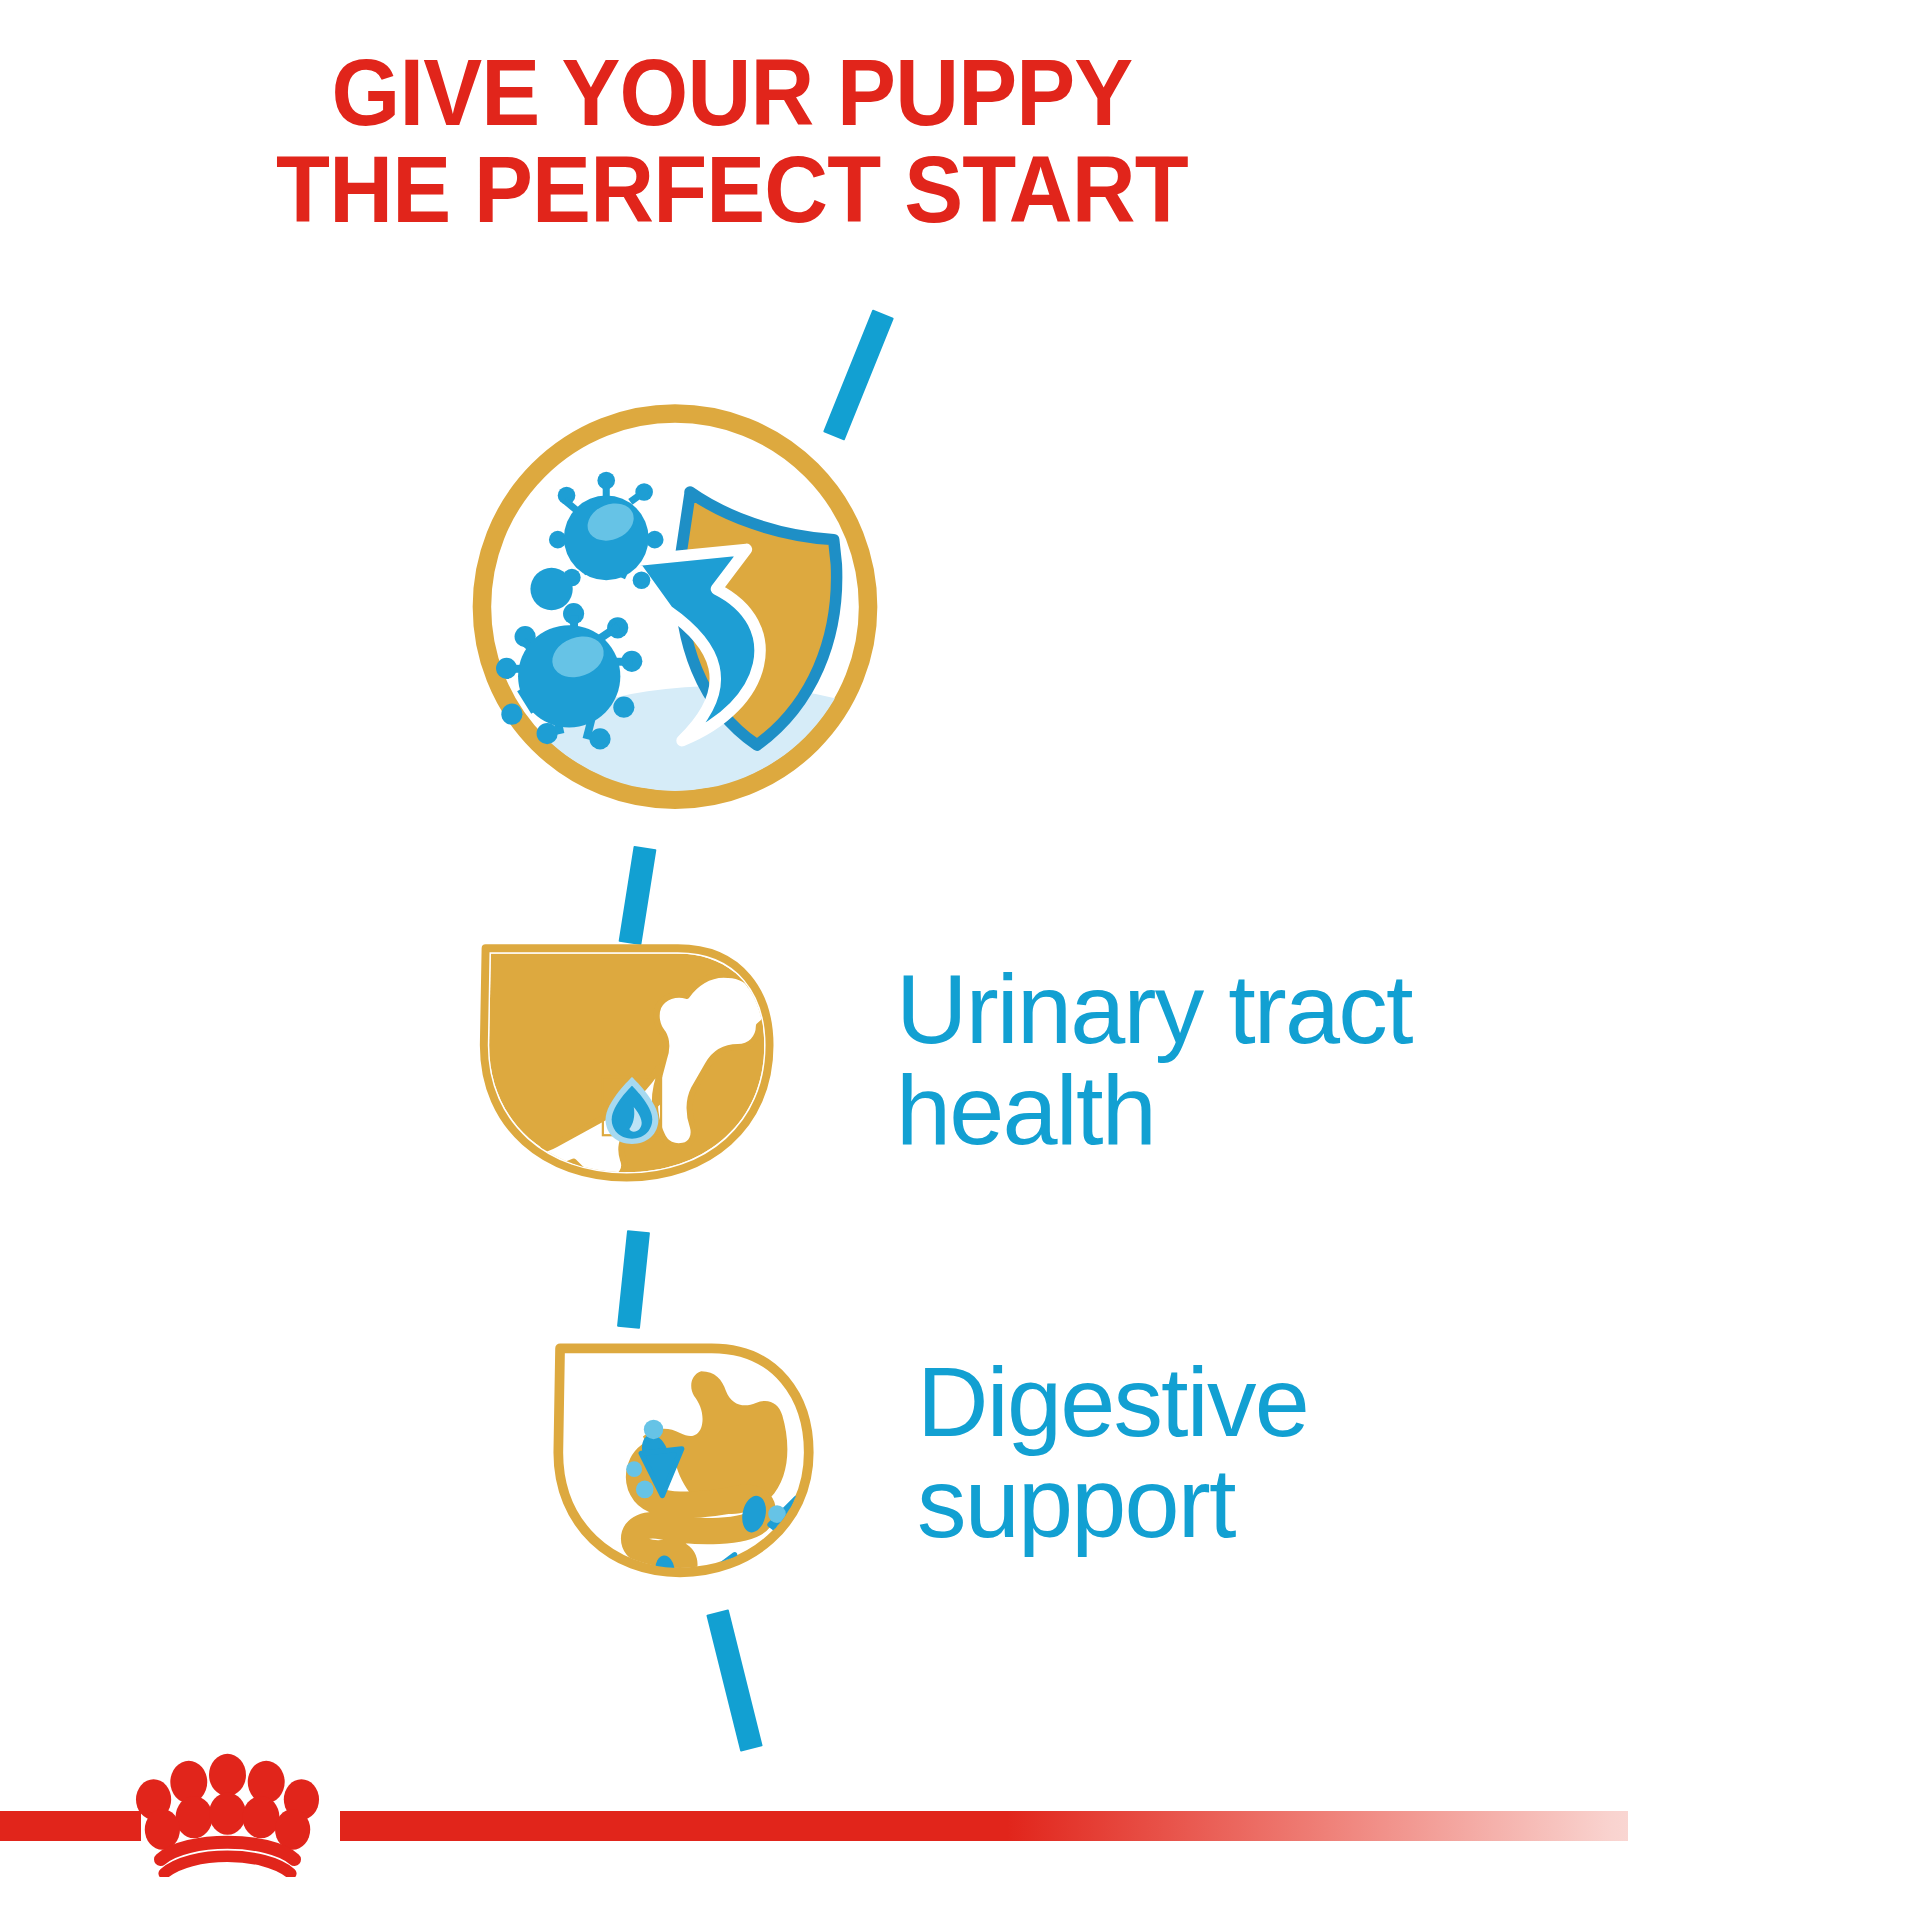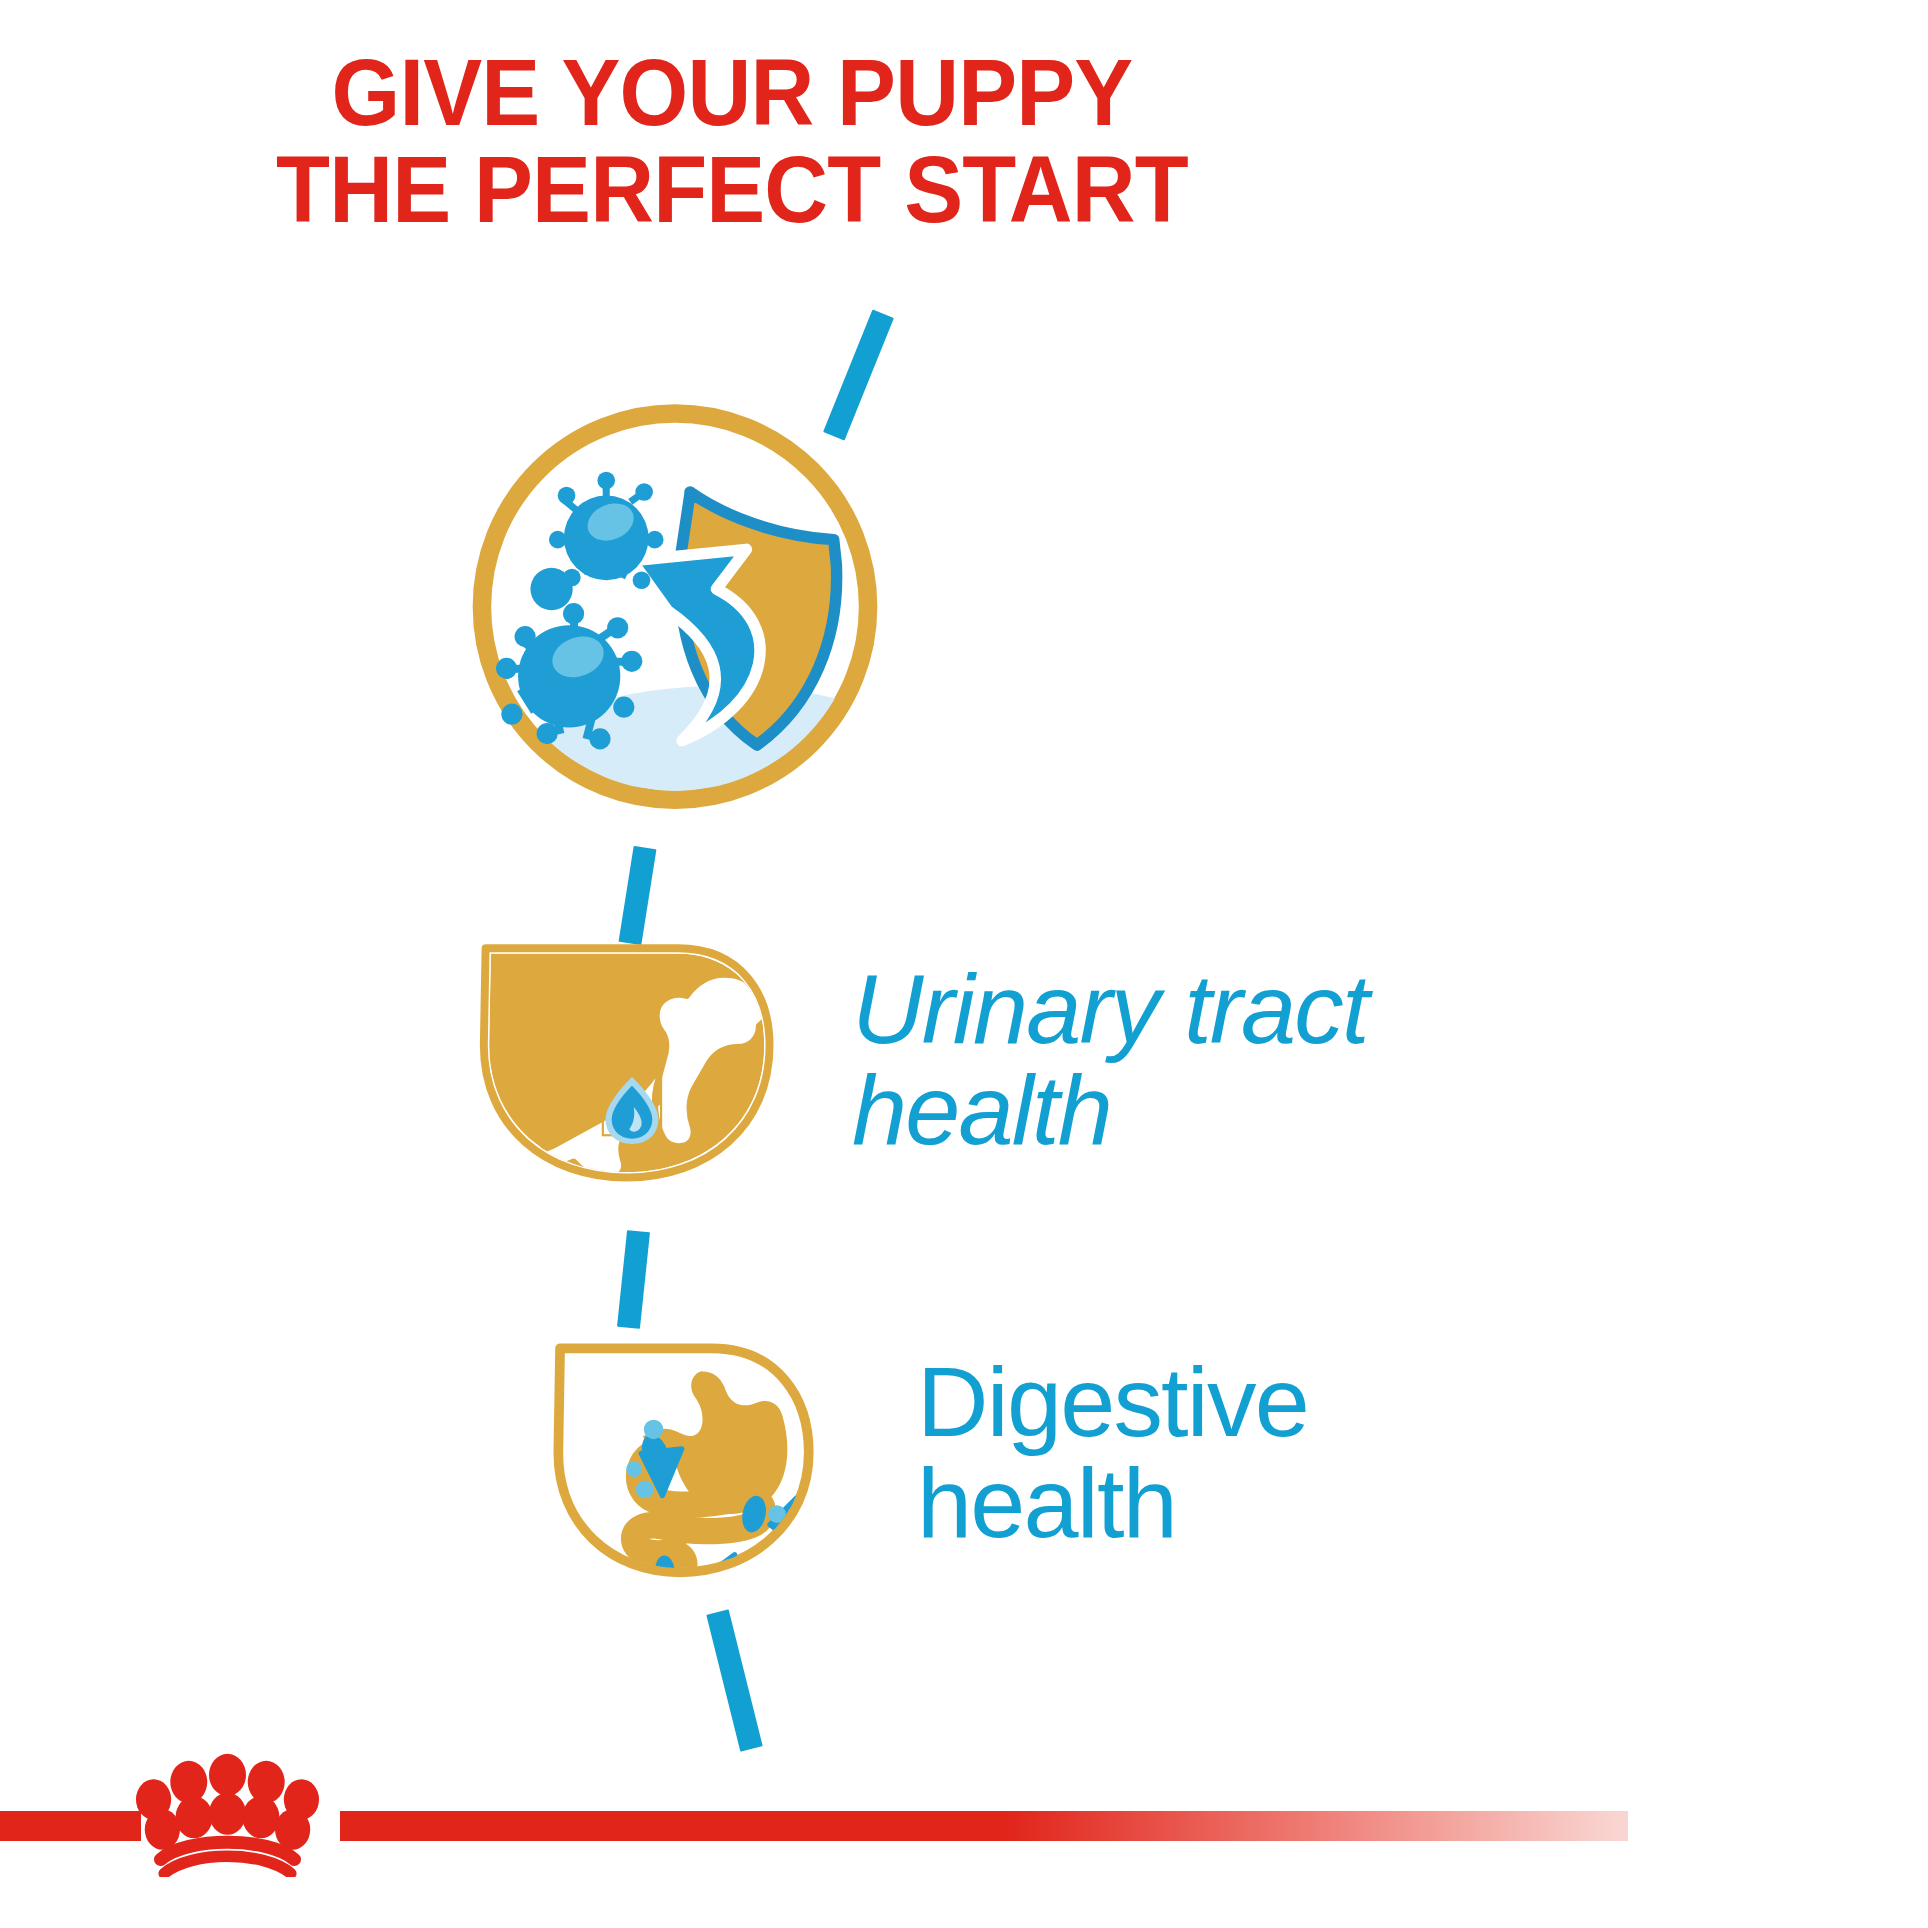--- a/index.html
+++ b/index.html
@@ -53,21 +53,21 @@
     font-family: "Liberation Sans", sans-serif;
     font-weight: 400;
     font-size: 99px;
     line-height: 1.02;
     letter-spacing: -1.8px;
     white-space: pre-line;
   }
   #row-immune   { left: 459px; top: 388px;  }
   #row-immune .benefit-label { margin-left: 97px; margin-top: -5.3px; }
   #row-urinary  { left: 459px; top: 913px; }
-  #row-urinary .benefit-label { margin-left: 40px; font-style: italic; }
+  #row-urinary .benefit-label { margin-left: 84px; }
   #row-digest   { left: 521px; top: 1306px; }
   #row-digest .benefit-label { margin-left: 78px; }
 
   
   #bottom-bar-left {
     position: absolute;
     left: 0;
     top: 1811px;
     width: 141px;
     height: 30px;
@@ -264,21 +264,21 @@
           <circle cx="150" cy="140" r="11" fill="#66c3e6"></circle>
           <circle cx="128" cy="185" r="9" fill="#66c3e6"></circle>
           <circle cx="140" cy="208" r="10" fill="#66c3e6"></circle>
           <circle cx="290" cy="236" r="10" fill="#66c3e6"></circle>
           <circle cx="308" cy="255" r="11" fill="#66c3e6"></circle>
           <circle cx="258" cy="305" r="11" fill="#66c3e6"></circle>
         </g>
       </svg>
     </div>
     <div class="benefit-label">Digestive
-health</div>
+support</div>
   </div>
 
   <div id="bottom-bar-left"></div>
   <div id="bottom-bar-right"></div>
 
   <div id="crown-logo">
     <svg width="187" height="132" viewBox="0 0 212 150" xmlns="http://www.w3.org/2000/svg" aria-hidden="true">
       <g fill="#e1251b">
 
         <ellipse cx="22" cy="62" rx="20" ry="23"></ellipse>

